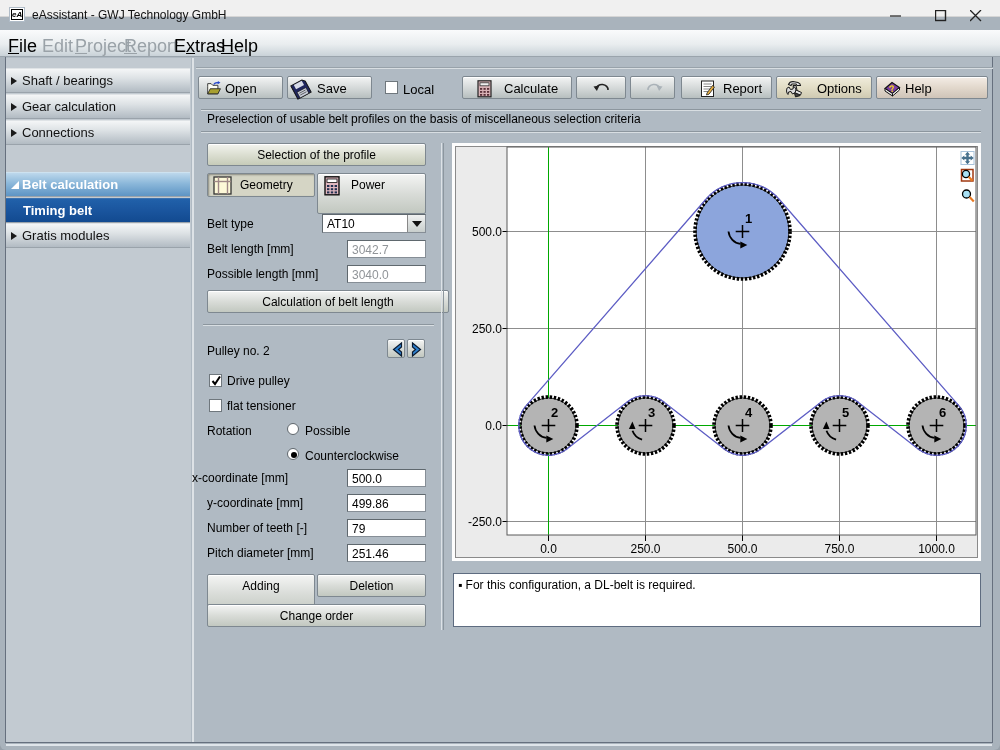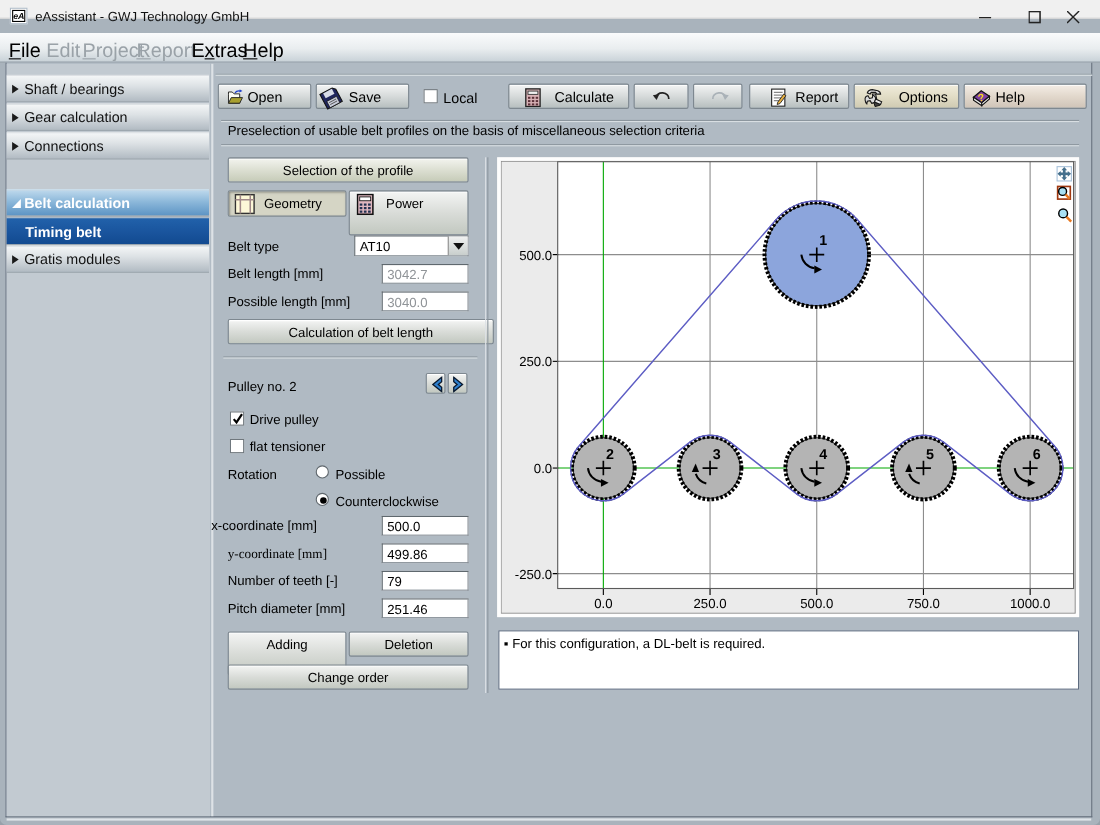--- a/index.html
+++ b/index.html
@@ -295,21 +295,21 @@
 <div class="flabel" style="left:207px; top:424px;">Rotation</div>
 <div class="rad" style="left:287px; top:423px;"></div>
 <div class="flabel" style="left:305px; top:424px;">Possible</div>
 <div class="rad" style="left:287px; top:448px;">
     <div class="dot"></div>
   </div>
 <div class="flabel" style="left:305px; top:449px;">Counterclockwise</div>
 
 <div class="flabel" style="left:192px; top:471px;">x-coordinate [mm]</div>
 <div class="ftext" style="left:347px; top:469px; width:79px; height:18px;">500.0</div>
-<div class="flabel" style="left:207px; top:496px;font-family:Liberation Serif, serif;">y-coordinate [mm]</div>
+<div class="flabel" style="left:207px; top:496px;">y-coordinate [mm]</div>
 <div class="ftext" style="left:347px; top:494px; width:79px; height:18px;">499.86</div>
 <div class="flabel" style="left:207px; top:521px;">Number of teeth [-]</div>
 <div class="ftext" style="left:347px; top:519px; width:79px; height:18px;">79</div>
 <div class="flabel" style="left:207px; top:546px;">Pitch diameter [mm]</div>
 <div class="ftext" style="left:347px; top:544px; width:79px; height:18px;">251.46</div>
 
 <div class="fbtn" style="left:207px; top:574px; width:108px; height:40px;">
     <div class="cap">Adding</div>
   </div>
 <div class="fbtn" style="left:317px; top:574px; width:109px; height:23px;">

